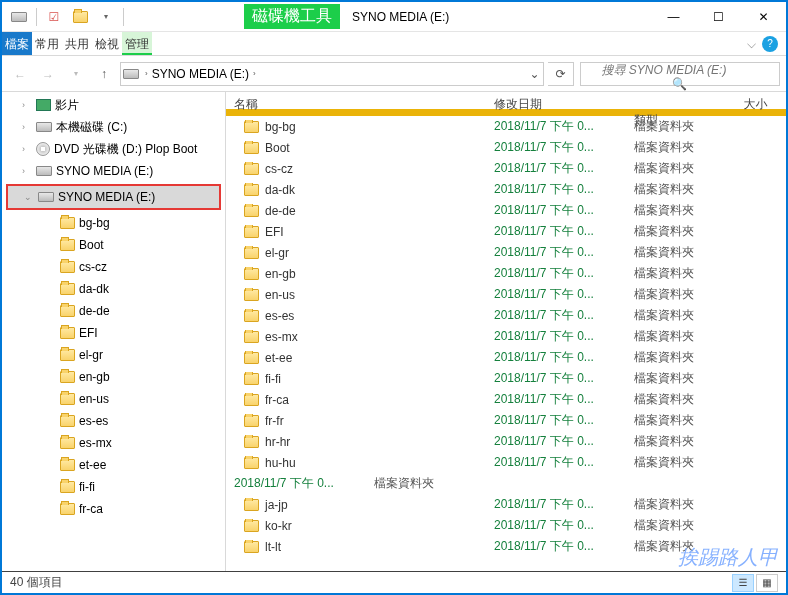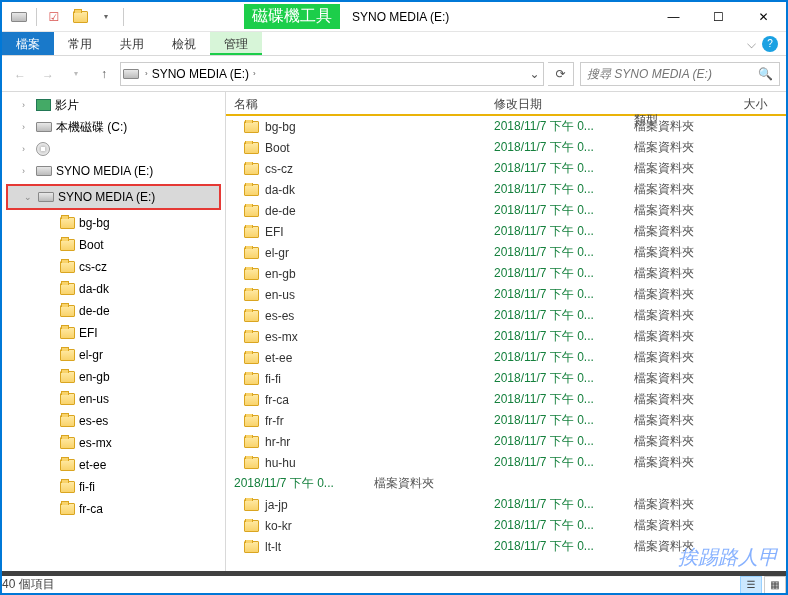--- a/index.html
+++ b/index.html
@@ -9,69 +9,69 @@
 .qat { display: flex; gap: 4px; padding: 2px 6px; align-items: center; }
 .qat-btn { width: 22px; height: 22px; display: flex; align-items: center; justify-content: center; }
 .qat-sep { width: 1px; height: 18px; background: #ccc; margin: 0 2px; }
 .qat-chev { font-size: 8px; color: #666; }
 .ribbon-tab-ctx { background: #1cce4a; color: #fff; padding: 2px 8px; font-size: 16px; margin-left: 112px; }
 .title { flex: 1; padding-left: 12px; color: #000; font-size: 12px; }
 .wincontrols { display: flex; }
 .winbtn { width: 45px; height: 29px; display: flex; align-items: center; justify-content: center; color: #000; }
 
 .ribbon { display: flex; align-items: stretch; height: 24px; border-bottom: 1px solid #d9d9d9; background: #fff; }
-.ribbon-tab { padding: 4px 14px; color: #333; cursor: default; }
+.ribbon-tab { padding: 4px 3px; color: #333; cursor: default; }
 .ribbon-tab.file { background: #1979ca; color: #fff; }
 .ribbon-tab.ctx { background: #d7f5d8; border-bottom: 2px solid #1cce4a; }
 .ribbon-right { margin-left: auto; display: flex; align-items: center; gap: 6px; padding-right: 8px; }
 .help-icon { width: 16px; height: 16px; border-radius: 50%; background: #1ba1e2; color: #fff; font-size: 10px; display: flex; align-items: center; justify-content: center; }
 
 .navrow { display: flex; align-items: center; height: 36px; padding: 3px 6px; gap: 4px; border-bottom: 1px solid #d9d9d9; }
 .navbtn { width: 24px; height: 24px; display: flex; align-items: center; justify-content: center; color: #bbb; }
 .navbtn.active { color: #555; }
 .addr { flex: 1; display: flex; align-items: center; border: 1px solid #ccc; height: 24px; background: #fff; }
 .addr-icon { width: 20px; display: flex; justify-content: center; }
 .addr-crumb { padding: 0 4px; display: flex; align-items: center; gap: 4px; }
 .addr-crumb .chev { font-size: 8px; color: #555; }
 .addr-drop { width: 18px; text-align: center; color: #555; border-left: 1px solid transparent; }
 .refresh { width: 26px; height: 24px; border: 1px solid #ccc; border-left: none; display: flex; align-items: center; justify-content: center; color: #555; }
-.search { width: 200px; height: 24px; border: 1px solid #ccc; margin-left: 2px; display: flex; align-items: center; }
+.search { width: 200px; height: 24px; border: 1px solid #ccc; margin-left: 2px; display: flex; align-items: center; flex-direction: column; }
 .search input { flex: 1; border: none; outline: none; padding: 0 6px; font-style: italic; color: #888; background: transparent; }
 .search .sbtn { width: 26px; display: flex; align-items: center; justify-content: center; color: #555; }
 
 .body { display: flex; height: calc(100% - 30px - 24px - 36px - 22px); }
 .treepane { width: 224px; border-right: 1px solid #d9d9d9; overflow: hidden; padding-top: 2px; }
 .tree-item { display: flex; align-items: center; height: 22px; padding-left: 8px; gap: 4px; white-space: nowrap; }
 .tree-item.d1 { padding-left: 20px; }
 .tree-item.d2 { padding-left: 44px; }
 .tree-item.sel { background: #d9d9d9; }
 .tree-item.hl { border: 2px solid #e53935; margin: 2px 4px; padding-left: 16px; height: 26px; }
 .tw { width: 10px; font-size: 9px; color: #888; }
 .ticon { width: 16px; height: 14px; display: inline-block; }
 .folder { background: linear-gradient(#ffe9a2, #f9d36b); border: 1px solid #daa520; border-radius: 1px; width: 15px; height: 12px; position: relative; }
 .folder:before { content: ""; position: absolute; top: -3px; left: 0; width: 6px; height: 3px; background: #f9d36b; border: 1px solid #daa520; border-bottom: none; }
 .drive { width: 16px; height: 10px; background: linear-gradient(#e8e8e8,#bcbcbc); border: 1px solid #888; border-radius: 1px; }
 .disc { width: 14px; height: 14px; border-radius: 50%; background: radial-gradient(circle,#fff 25%,#ccc 30%,#eee 70%,#aaa 75%); border: 1px solid #999; }
 .vid { width: 15px; height: 12px; background: #4a6; border: 1px solid #275; }
 
 .listpane { flex: 1; overflow: hidden; display: flex; flex-direction: column; }
-.cols { display: flex; height: 24px; border-bottom: 2px solid #eab308; color: #444; }
+.cols { display: flex; height: 24px; border-bottom: 7px solid #eab308; color: #444; }
 .col { padding: 4px 8px; border-right: 1px solid transparent; }
 .col.name { width: 260px; }
 .col.date { width: 140px; }
 .col.type { width: 100px; margin-top: 16px; }
 .col.size { flex: 1; text-align: center; }
 .rows { flex: 1; overflow: hidden; }
 .row { display: flex; align-items: center; height: 21px; }
 .cell { padding: 0 8px; overflow: hidden; text-overflow: ellipsis; white-space: nowrap; color: #333; }
 .cell.name { width: 260px; display: flex; align-items: center; gap: 6px; padding-left: 18px; }
 .cell.date { width: 140px; color: #15803d; }
 .cell.type { width: 100px; color: #555; }
 
-.status { height: 22px; border-top: 5px solid #404040; display: flex; align-items: center; padding: 0 0; font-size: 11px; color: #444; }
+.status { height: 22px; border-top: 1px solid #404040; display: flex; align-items: center; padding: 0 8px; font-size: 11px; color: #444; }
 .status .viewbtns { margin-left: auto; display: flex; gap: 2px; }
 .vbtn { width: 22px; height: 18px; border: 1px solid #ccc; display: flex; align-items: center; justify-content: center; font-size: 10px; }
 .vbtn.active { background: #cce8ff; border-color: #99d1ff; }
 
 .watermark { position: absolute; right: 8px; bottom: 22px; color: #7aa9ff; font-size: 20px; font-style: italic; text-shadow: 1px 1px 2px #fff; opacity: .9; pointer-events: none; font-family: cursive; }
 </style>
 </head>
 <body>
 
 <div class="titlebar">
@@ -140,20 +140,21 @@
         <span>影片</span>
       </div>
       <div class="tree-item d1">
         <span class="tw">›</span>
         <span class="ticon drive"></span>
         <span>本機磁碟 (C:)</span>
       </div>
       <div class="tree-item d1">
         <span class="tw">›</span>
         <span class="ticon disc"></span>
+        <span>DVD 光碟機 (D:) Plop Boot</span>
       </div>
       <div class="tree-item d1">
         <span class="tw">›</span>
         <span class="ticon drive"></span>
         <span>SYNO MEDIA (E:)</span>
       </div>
       <div class="tree-item sel hl">
         <span class="tw">⌄</span>
         <span class="ticon drive"></span>
         <span>SYNO MEDIA (E:)</span>

